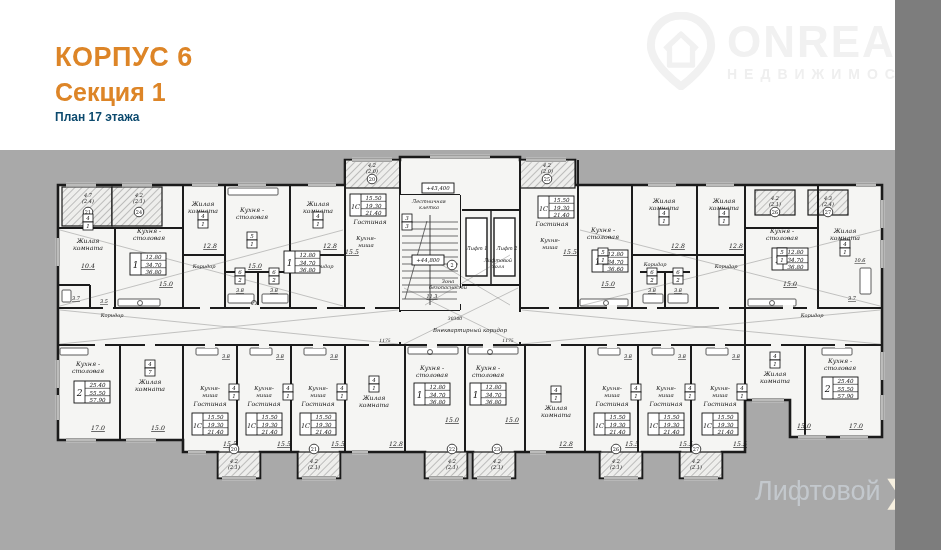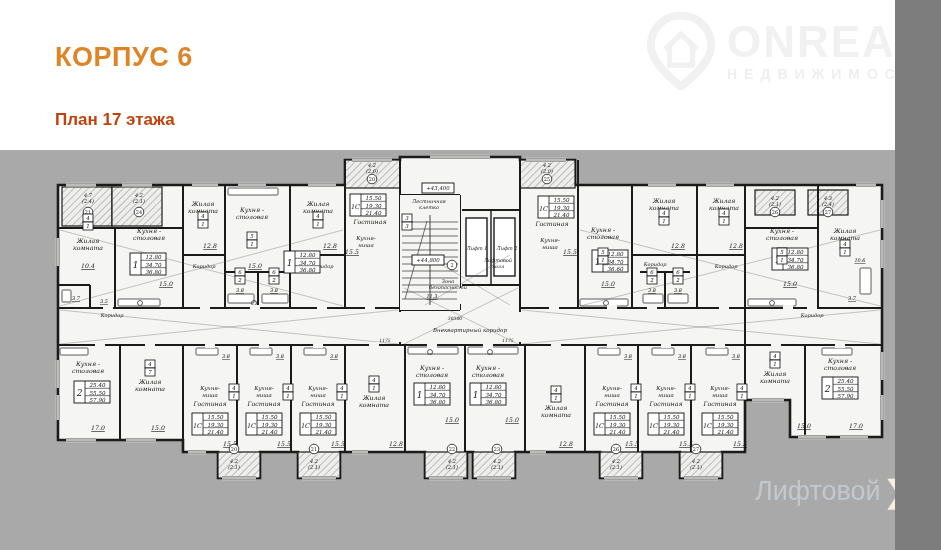--- a/index.html
+++ b/index.html
@@ -1,36 +1,37 @@
 <!DOCTYPE html>
 <html><head>
 <meta charset="utf-8">
 <style>
   html,body{margin:0;padding:0;background:#7d7d7d;}
   .stage{position:relative;width:895px;height:550px;background:#a9a9a9;overflow:hidden;
          font-family:"Liberation Sans",sans-serif;}
   .header-band{position:absolute;left:0;top:0;width:941px;height:150px;background:#ffffff;}
   .korpus{position:absolute;left:55px;top:42px;font-size:27px;font-weight:bold;color:#dd8527;letter-spacing:.5px;}
   .sekcia{position:absolute;left:55px;top:78px;font-size:25px;font-weight:bold;color:#dd8527;}
-  .plan-title{position:absolute;left:55px;top:110px;font-size:17px;font-weight:bold;color:#c2410c;}
+  .plan-title{position:absolute;left:55px;top:110px;font-size:12px;font-weight:bold;color:#0c4a6e;}
   .brand{position:absolute;left:645px;top:12px;display:flex;align-items:center;gap:10px;}
   .brand-name{font-size:44px;font-weight:800;color:#f1f1f1;letter-spacing:2px;line-height:1;}
   .brand-sub{font-size:14px;font-weight:bold;color:#efefef;letter-spacing:7px;margin-top:2px;}
   .plan-svg{position:absolute;left:0;top:0;}
   .wm{position:absolute;left:755px;top:474px;display:flex;align-items:center;font-size:27px;color:#c3c8cd;}
   .wm .chev{color:#f6efdf;font-size:30px;font-weight:bold;margin:0 3px;}
   .wm .wm2{color:#b7c2cf;font-weight:bold;}
 </style>
 </head>
 <body>
 
 <div class="stage">
 
   <div class="header-band">
     <div class="korpus">КОРПУС 6</div>
+    <div class="sekcia">Секция 1</div>
     <div class="plan-title">План 17 этажа</div>
 
     <div class="brand">
       <svg width="72" height="78" viewBox="0 0 40 44">
         <path d="M20 2 C10.5 2 3 9.3 3 18.8 C3 30 20 42 20 42 C20 42 37 30 37 18.8 C37 9.3 29.5 2 20 2 Z" fill="none" stroke="#f1f1f1" stroke-width="4.5"></path>
         <path d="M11 21 L20 12.5 L29 21 M13.5 19 V30 H26.5 V19" fill="none" stroke="#f1f1f1" stroke-width="3" stroke-linejoin="round"></path>
       </svg>
       <div>
         <div class="brand-name">ONREALT</div>
         <div class="brand-sub">НЕДВИЖИМОСТЬ</div>

